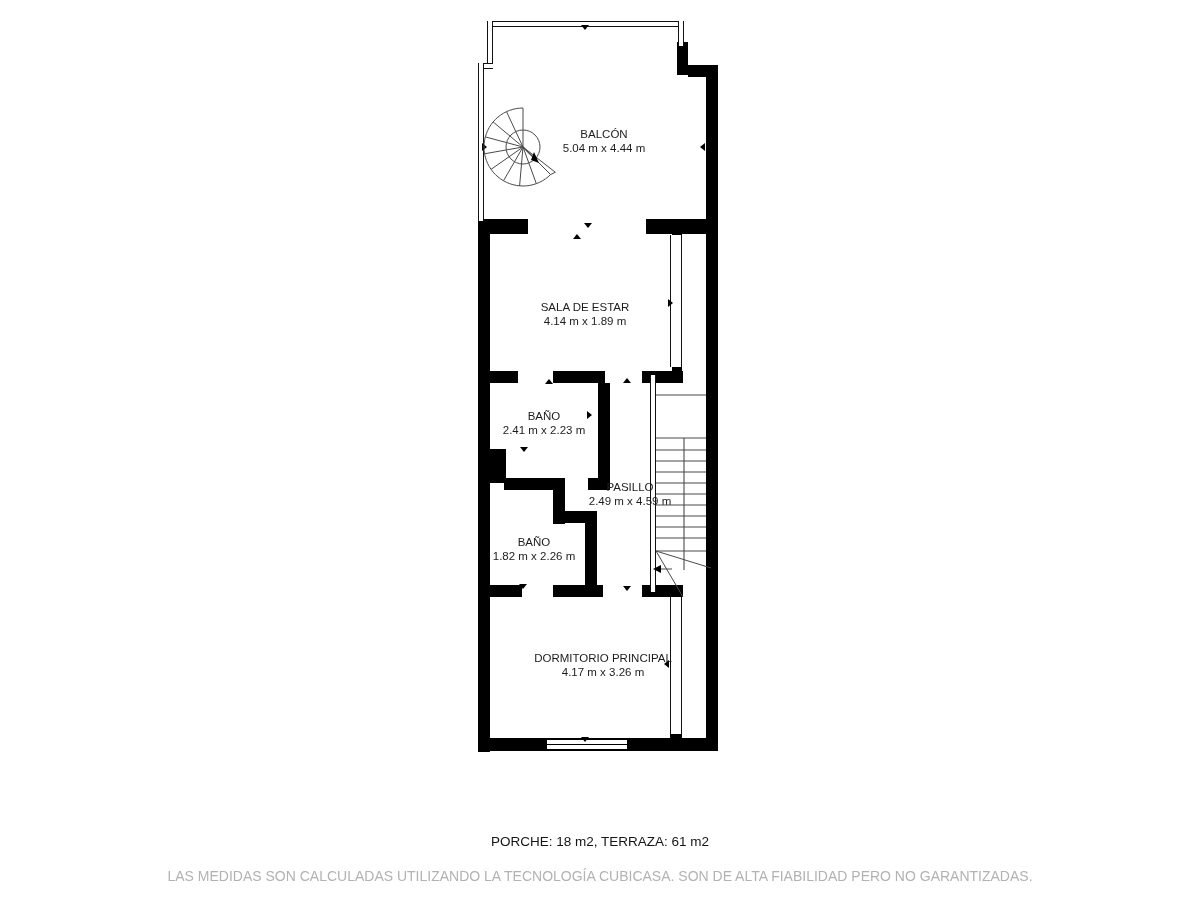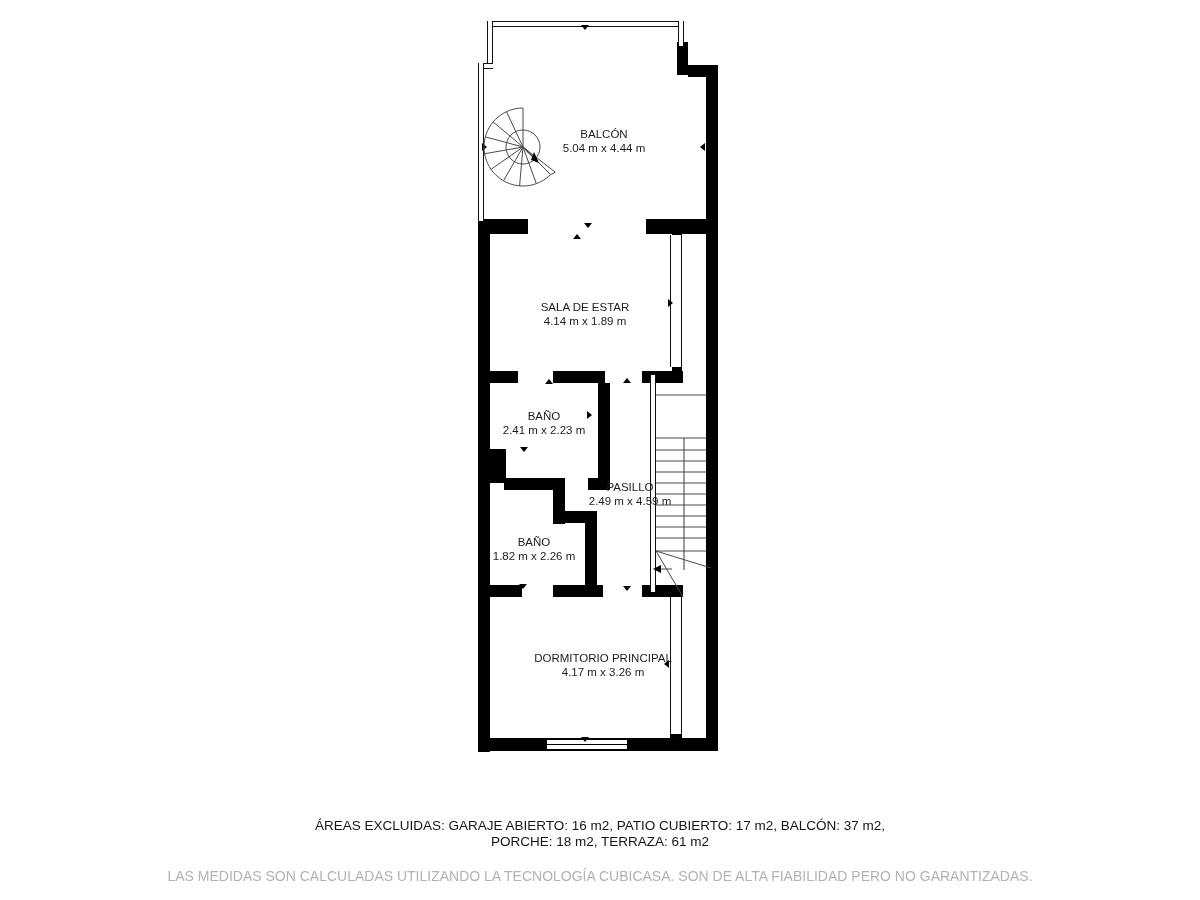--- a/index.html
+++ b/index.html
@@ -146,16 +146,15 @@
         <line x1="523" y1="147" x2="536.338785589701" y2="183.64801221065045" stroke="#4a4a4a" stroke-width="1"></line>
         <line x1="523" y1="147" x2="550.5771644662753" y2="174.57716446627535" stroke="#4a4a4a" stroke-width="1"></line>
         <line x1="523" y1="147" x2="555.3084408978756" y2="172.24212048835201" stroke="#4a4a4a" stroke-width="1"></line>
         <line x1="550.5771644662753" y1="174.57716446627535" x2="555.3084408978756" y2="172.24212048835201" stroke="#4a4a4a" stroke-width="1"></line>
         <circle cx="523" cy="147" r="17" fill="none" stroke="#4a4a4a" stroke-width="1"></circle>
         <line x1="523" y1="147" x2="534" y2="158" stroke="#4a4a4a" stroke-width="1.4"></line>
         <polygon points="539,163 531,160 534,152" fill="#000"></polygon>
       </svg>
     </div>
 
-  <div class="sumline" style="top:818px">ÁREAS EXCLUIDAS: GARAJE ABIERTO: 16 m2, PATIO CUBIERTO: 17 m2, BALCÓN: 37 m2,</div>
   <div class="sumline" style="top:834px">PORCHE: 18 m2, TERRAZA: 61 m2</div>
   <div class="disclaimer" style="top:868px">LAS MEDIDAS SON CALCULADAS UTILIZANDO LA TECNOLOGÍA CUBICASA. SON DE ALTA FIABILIDAD PERO NO GARANTIZADAS.</div>
 </div>
 
 </body></html>

